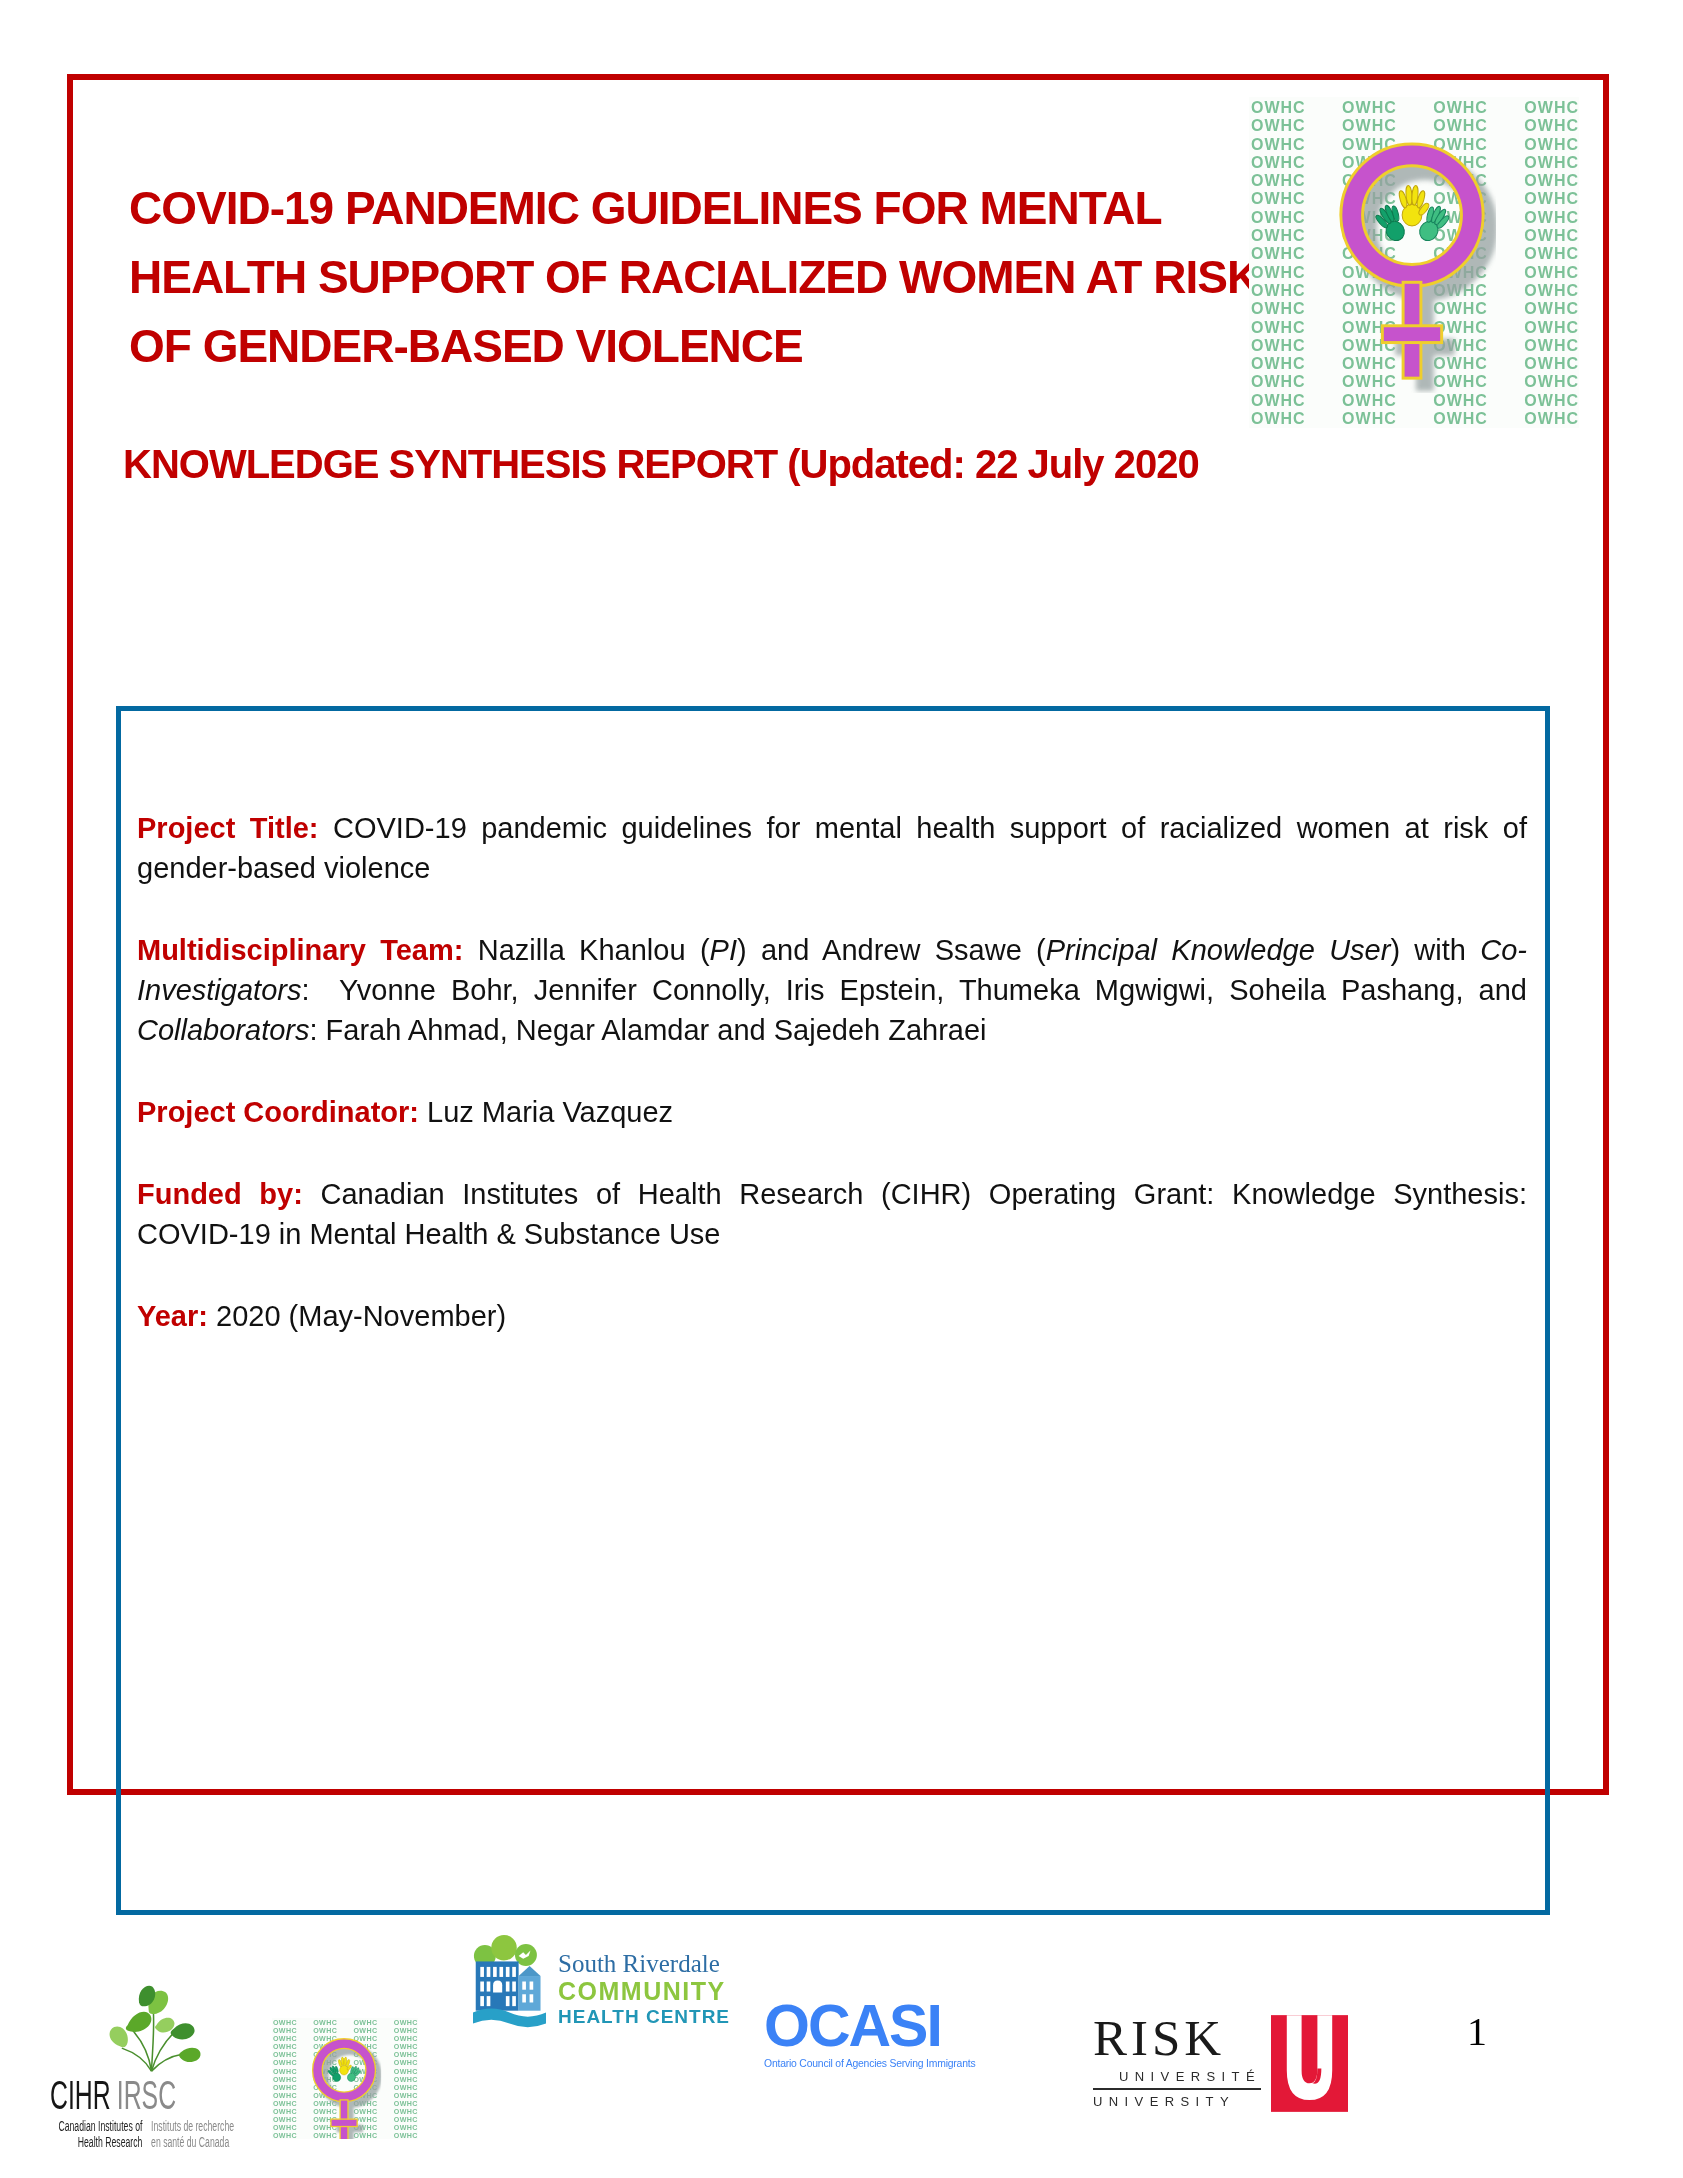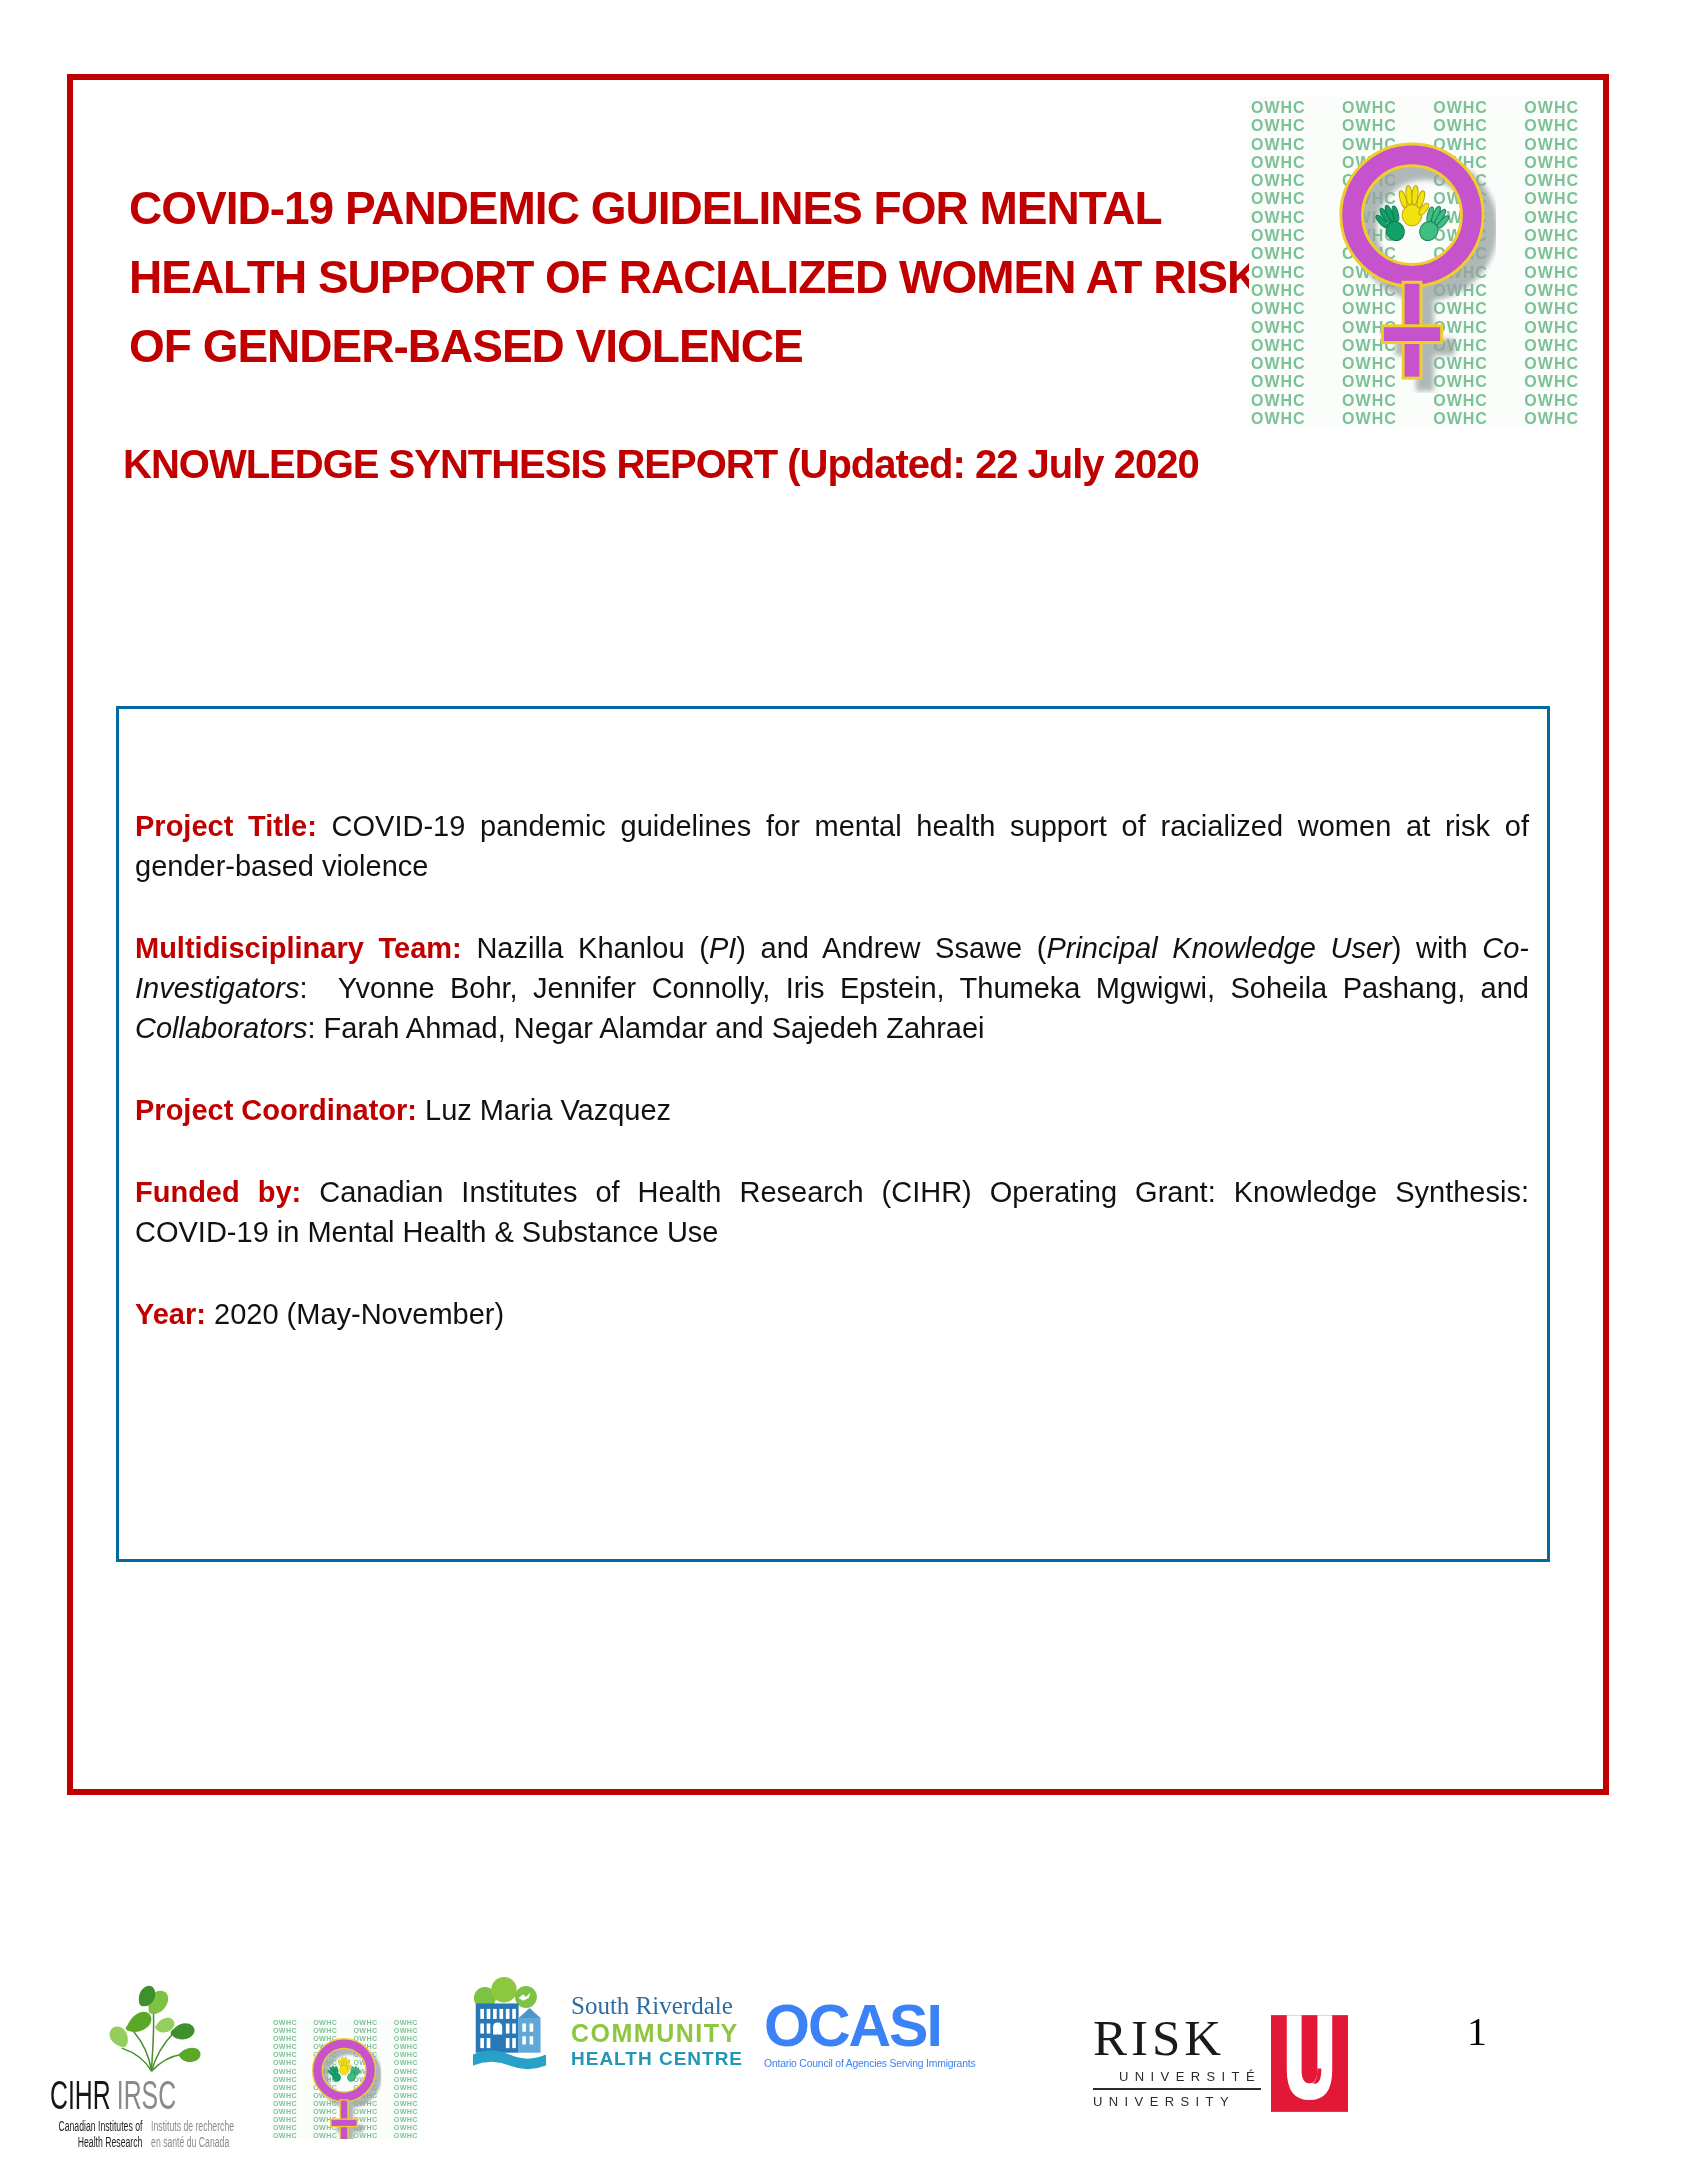--- a/index.html
+++ b/index.html
@@ -21,37 +21,37 @@
   .owhc-logo{position:relative;width:330px;height:331px;background:#fbfdfb;overflow:hidden;}
   .owhc-pattern{position:absolute;left:2px;top:2px;width:328px;height:329px;overflow:hidden;
         color:#7cc197;font-weight:bold;font-size:16px;line-height:18.3px;letter-spacing:1px;
         word-spacing:9px;text-align:justify;}
   .owhc-symbol{position:absolute;left:79px;top:39px;width:168px;height:257px;}
 
   .owhc-small-wrap{position:absolute;left:272px;top:2018px;width:146px;height:121px;overflow:hidden;}
   .owhc-small-wrap .owhc-logo{transform:scale(0.442);transform-origin:0 0;}
 
   
-  .project-box{position:absolute;left:116px;top:706px;width:1434px;height:856px;
-        border:3px solid #0369a1;box-sizing:border-box;padding:97px 18px 0 16px;}
+  .project-box{position:absolute;left:116px;top:706px;width:1434px;height:1209px;
+        border:5px solid #0369a1;box-sizing:border-box;padding:97px 18px 0 16px;}
   .bp{margin:0 0 42px 0;font-size:29px;line-height:40px;color:#111;text-align:justify;}
   .bp .lbl{font-weight:bold;color:#C00000;}
   .seg-i{font-style:italic;}
 
   
   .cihr{position:absolute;left:45px;top:1983px;width:213px;}
   .cihr-leaves{display:block;margin:0 auto;width:111px;height:91px;}
   .cihr-text{transform:scaleX(0.62);transform-origin:0 0;width:337px;margin-left:5px;}
   .cihr-acronym{font-size:40px;line-height:42px;color:#161616;white-space:nowrap;}
   .cihr-acronym .irsc{color:#8a8a8a;margin-left:10px;}
   .cihr-captions{display:flex;gap:14px;font-size:14px;line-height:16px;margin-top:2px;}
   .cihr-captions .en{color:#222;text-align:right;width:149px;}
   .cihr-captions .fr{color:#8a8a8a;text-align:left;}
 
-  .srchc{position:absolute;left:473px;top:1972px;display:flex;gap:25px;}
+  .srchc{position:absolute;left:473px;top:1930px;display:flex;gap:12px;}
   .srchc-icon{width:73px;height:103px;}
   .srchc-text{padding-top:20px;white-space:nowrap;}
   .srchc-l1{font-family:"Liberation Serif",serif;font-size:25px;line-height:27px;color:#2D6DA4;}
   .srchc-l2{font-weight:bold;font-size:25px;line-height:28px;color:#8DC63F;letter-spacing:1.5px;}
   .srchc-l3{font-weight:bold;font-size:19px;line-height:24px;color:#2196B6;letter-spacing:1px;}
 
   .ocasi{position:absolute;left:764px;top:1998px;color:#3b82f6;}
   .ocasi-acronym{font-weight:bold;font-size:59px;line-height:57px;letter-spacing:-2px;}
   .ocasi-tagline{font-size:10.4px;letter-spacing:-0.2px;margin-top:3px;}
 

